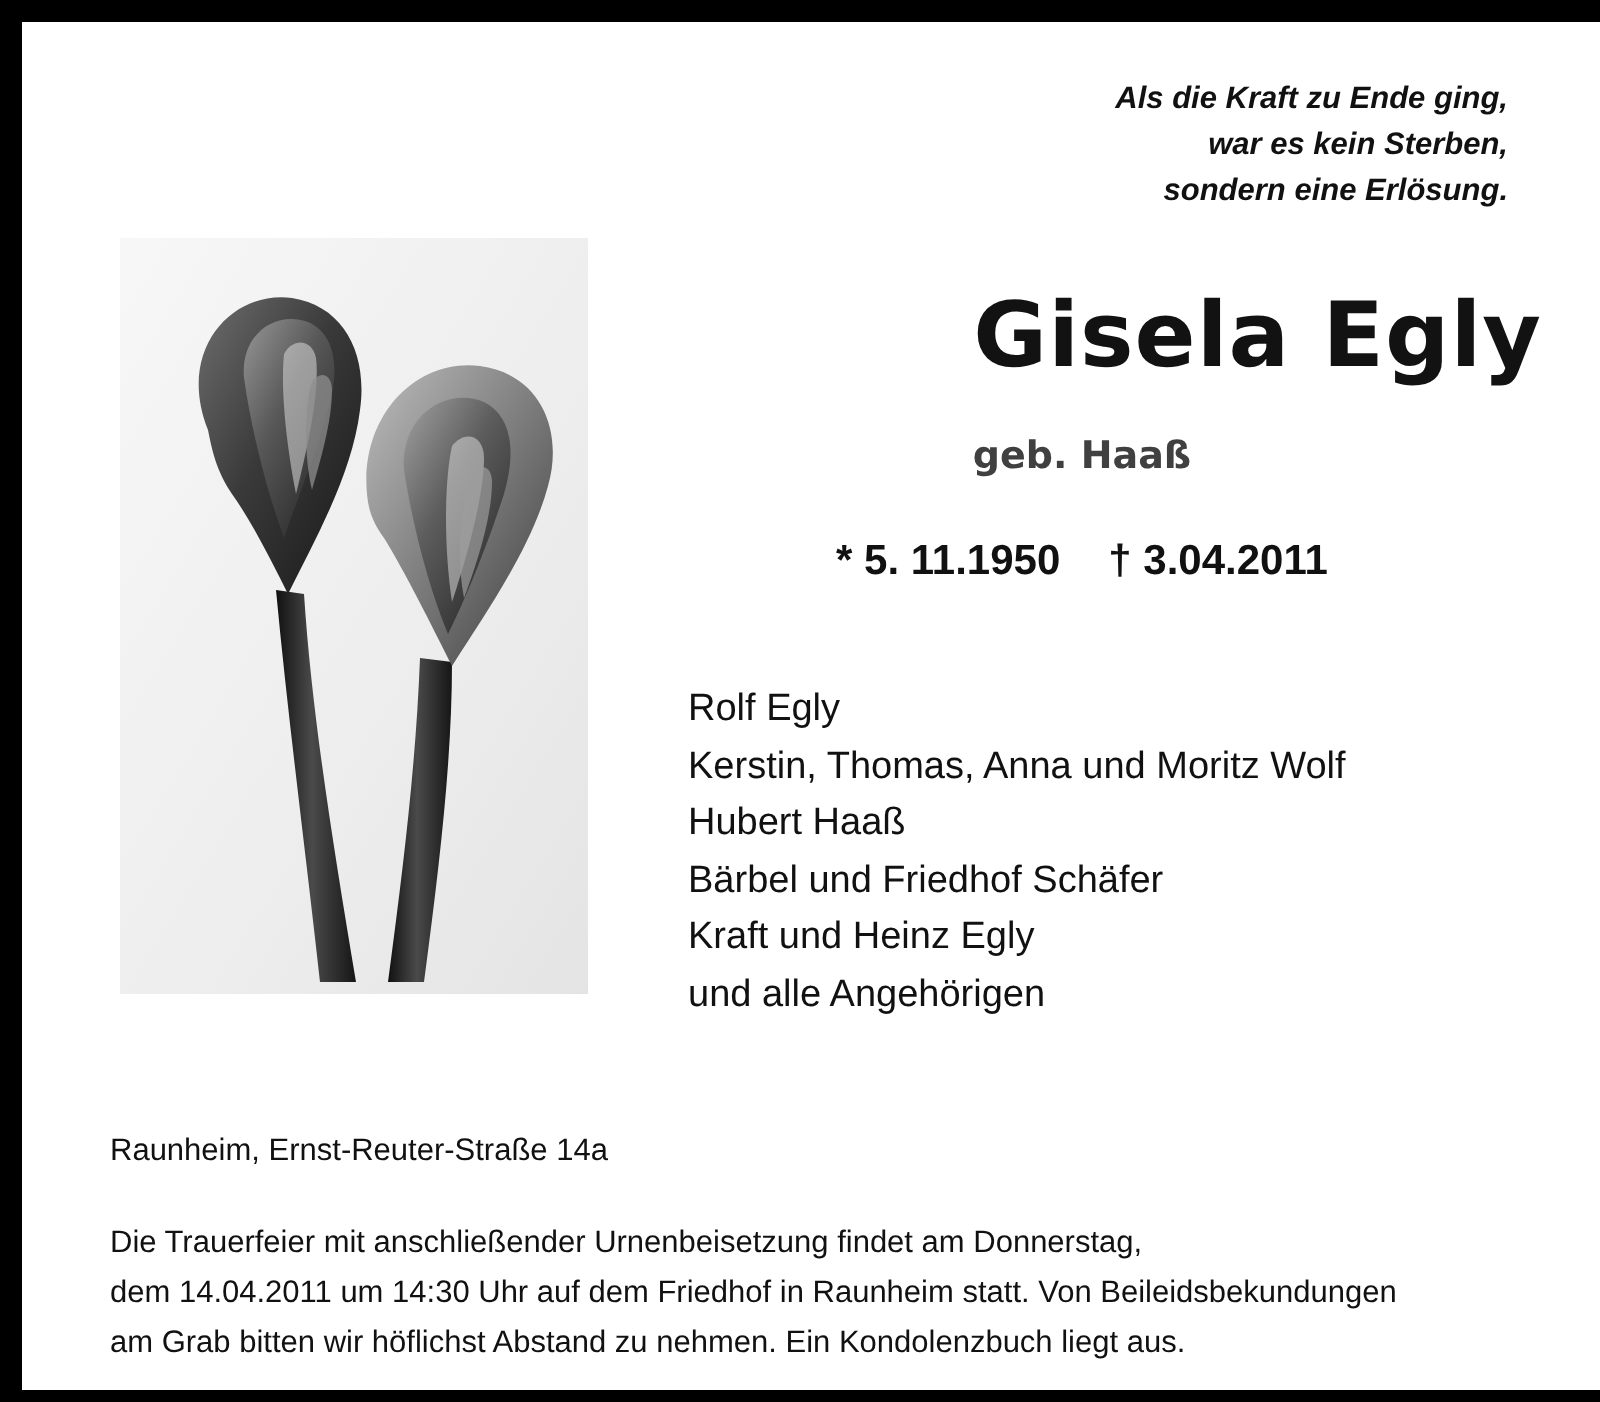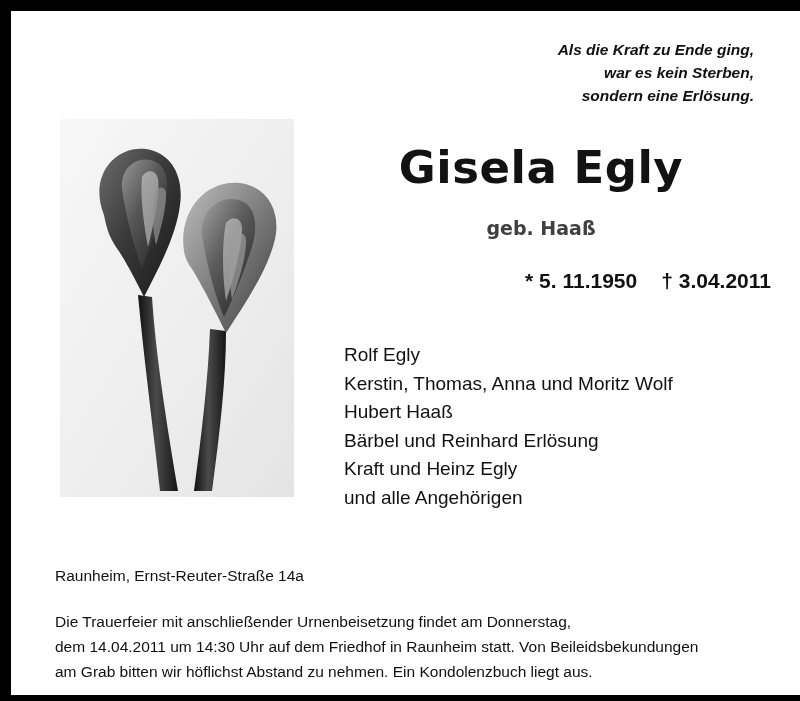--- a/index.html
+++ b/index.html
@@ -46,21 +46,21 @@
     background: #f1f1f1;
     overflow: hidden;
   }
   .photo svg { display: block; }
 
   .name {
     position: absolute;
     left: 300px;
     top: 130px;
     width: 460px;
-    text-align: center;
+    text-align: right;
     font-size: 45px;
     font-weight: bold;
     color: #121212;
     letter-spacing: 0.5px;
     font-family: "DejaVu Sans", sans-serif;
   }
   .maiden {
     position: absolute;
     left: 300px;
     top: 206px;
@@ -69,21 +69,21 @@
     font-size: 19px;
     font-weight: bold;
     color: #404040;
     font-family: "DejaVu Sans", sans-serif;
   }
   .dates {
     position: absolute;
     left: 300px;
     top: 258px;
     width: 460px;
-    text-align: right;
+    text-align: center;
     font-size: 21px;
     font-weight: bold;
     color: #111111;
     font-family: "Liberation Sans", sans-serif;
   }
   .dates .sep { display: inline-block; width: 24px; }
 
   .survivors {
     position: absolute;
     left: 333px;
@@ -178,21 +178,21 @@
   <div class="maiden">geb. Haaß</div>
 
   <div class="dates">
     <span>* 5. 11.1950</span><span class="sep"></span><span>† 3.04.2011</span>
   </div>
 
   <div class="survivors">
     <div>Rolf Egly</div>
     <div>Kerstin, Thomas, Anna und Moritz Wolf</div>
     <div>Hubert Haaß</div>
-    <div>Bärbel und Reinhard Erlösung</div>
+    <div>Bärbel und Friedhof Schäfer</div>
     <div>Kraft und Heinz Egly</div>
     <div>und alle Angehörigen</div>
   </div>
 
   <div class="place">Raunheim, Ernst-Reuter-Straße 14a</div>
 
   <div class="notice">
     <div>Die Trauerfeier mit anschließender Urnenbeisetzung findet am Donnerstag,</div>
     <div>dem 14.04.2011 um 14:30 Uhr auf dem Friedhof in Raunheim statt. Von Beileidsbekundungen</div>
     <div>am Grab bitten wir höflichst Abstand zu nehmen. Ein Kondolenzbuch liegt aus.</div>

